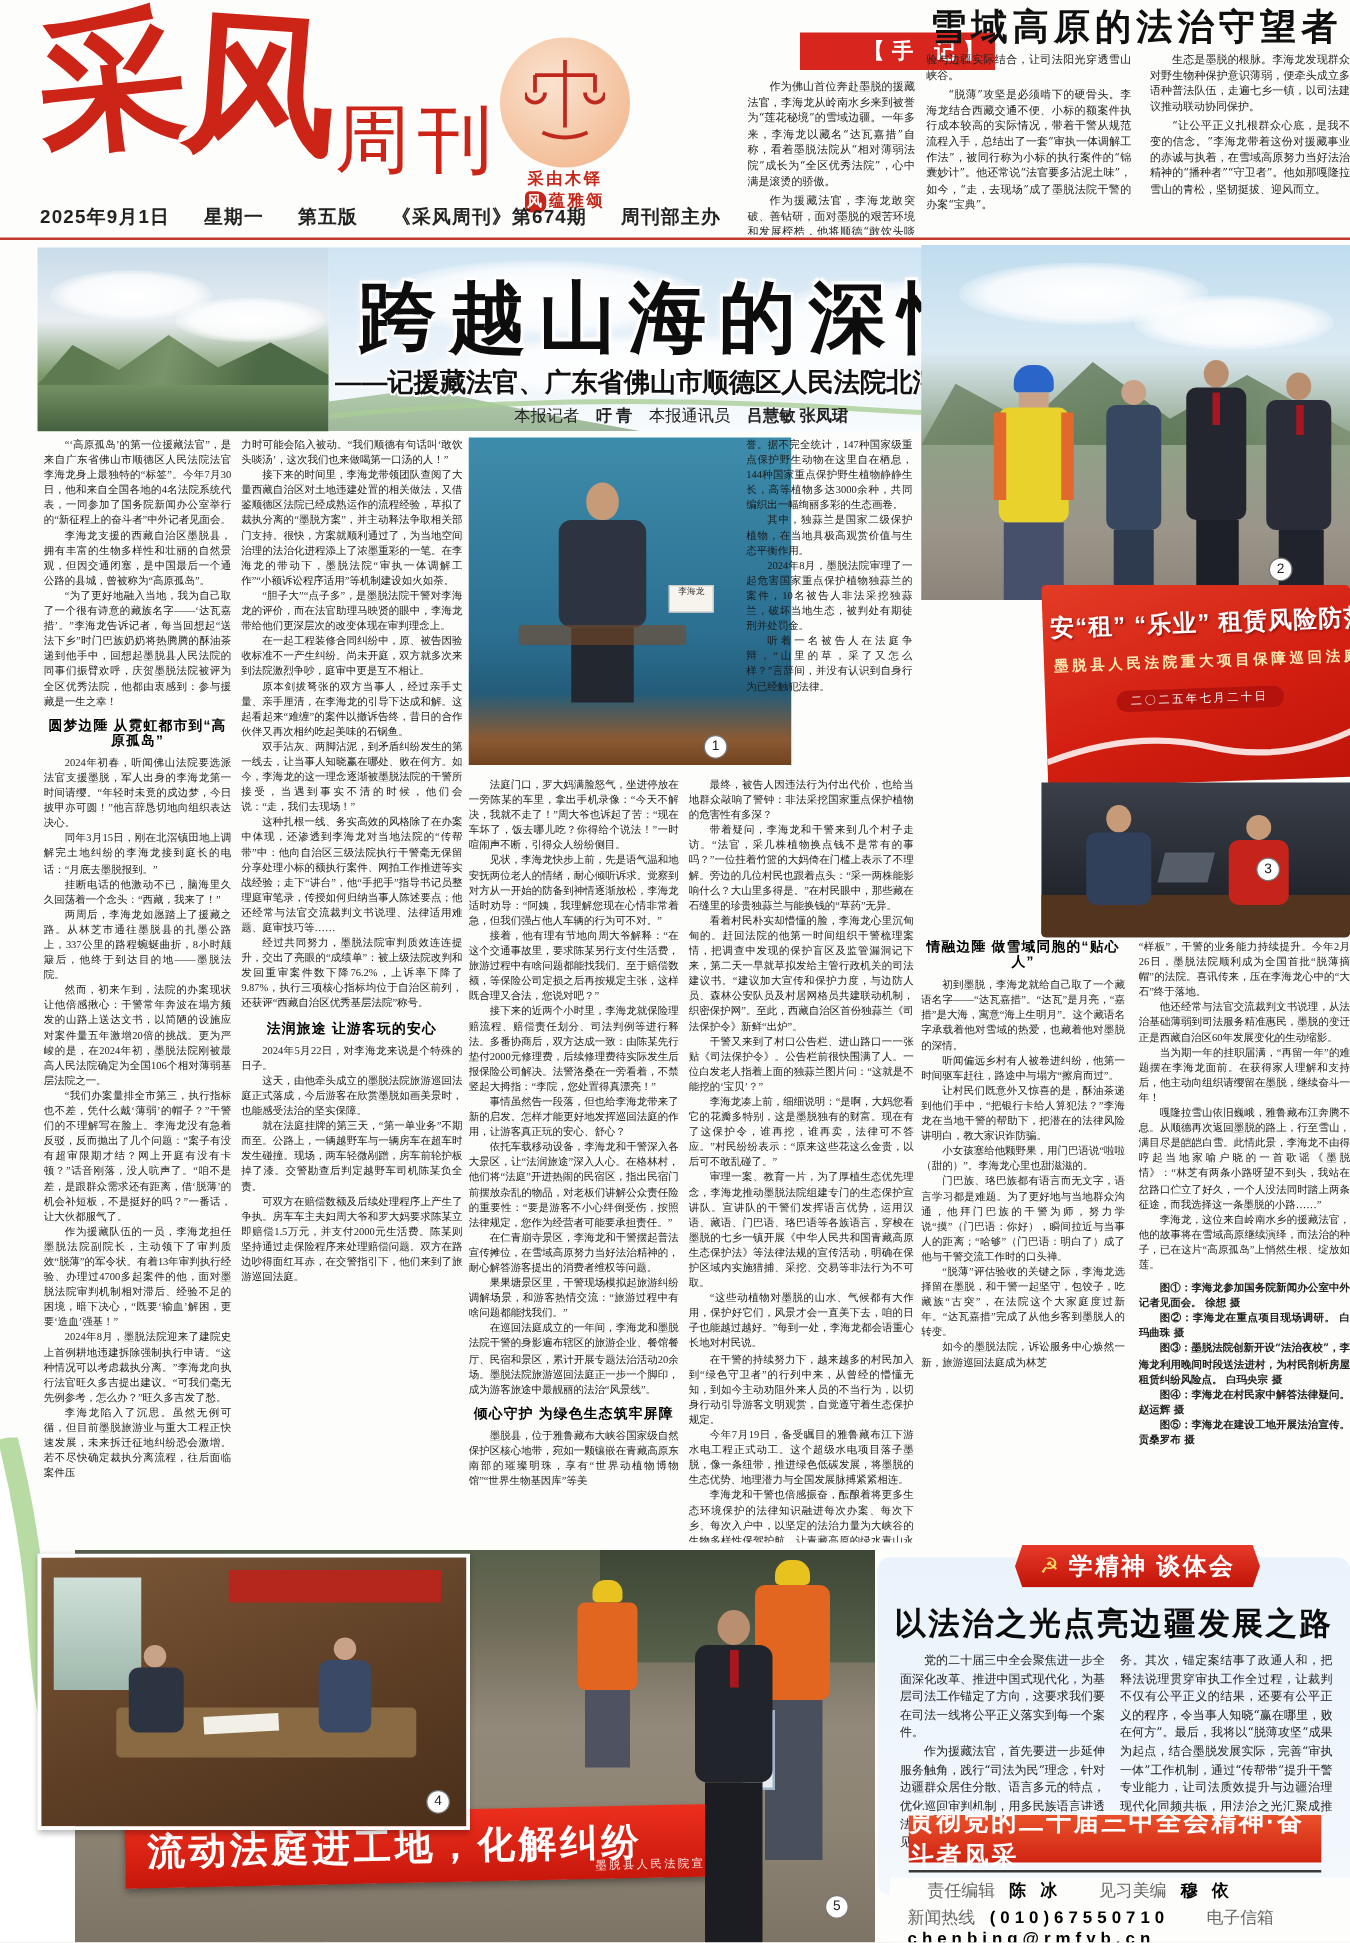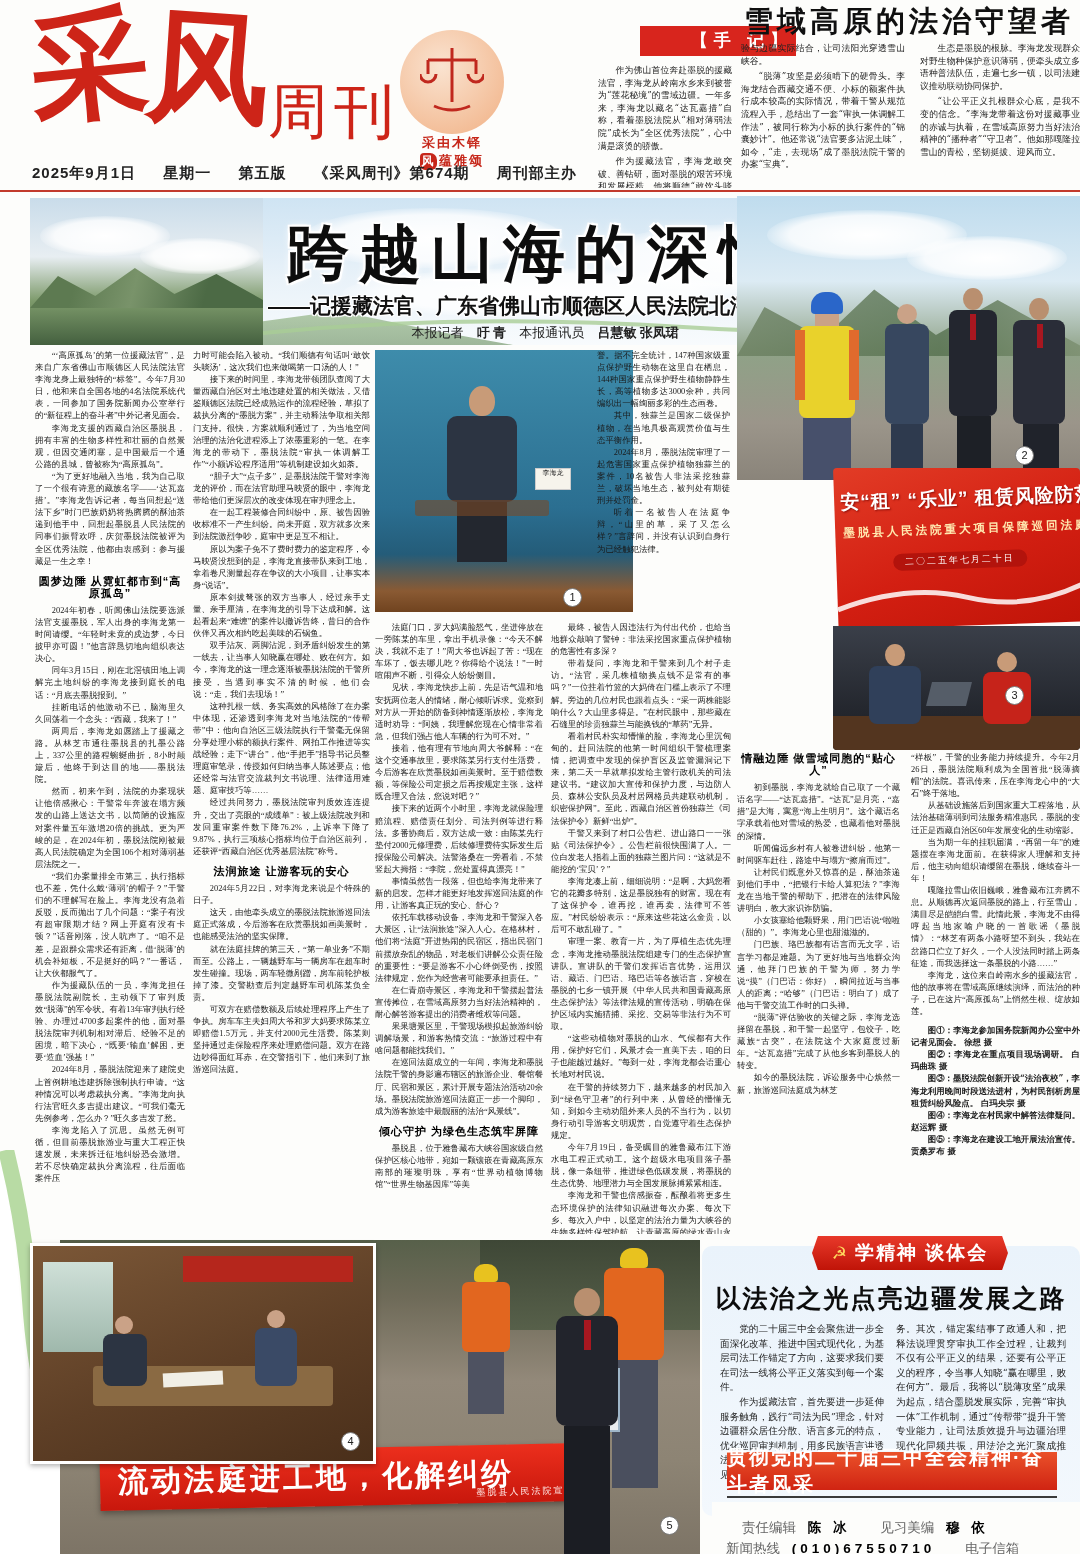--- a/index.html
+++ b/index.html
@@ -207,21 +207,20 @@
         <p>李海龙陷入了沉思。虽然无例可循，但目前墨脱旅游业与重大工程正快速发展，未来拆迁征地纠纷恐会激增。若不尽快确定裁执分离流程，往后面临案件压</p>
       </div>
   </div>
 
   <div class="abs bcol" style="left:193px;top:350px;width:177px;height:884px;">
     <div class="cont">
         <p>力时可能会陷入被动。“我们顺德有句话叫‘敢饮头啖汤’，这次我们也来做喝第一口汤的人！”</p>
         <p>接下来的时间里，李海龙带领团队查阅了大量西藏自治区对土地违建处置的相关做法，又借鉴顺德区法院已经成熟运作的流程经验，草拟了裁执分离的“墨脱方案”，并主动释法争取相关部门支持。很快，方案就顺利通过了，为当地空间治理的法治化进程添上了浓墨重彩的一笔。在李海龙的带动下，墨脱法院“审执一体调解工作”“小额诉讼程序适用”等机制建设如火如荼。</p>
         <p>“胆子大”“点子多”，是墨脱法院干警对李海龙的评价，而在法官助理马映贤的眼中，李海龙带给他们更深层次的改变体现在审判理念上。</p>
         <p>在一起工程装修合同纠纷中，原、被告因验收标准不一产生纠纷。尚未开庭，双方就多次来到法院激烈争吵，庭审中更是互不相让。</p>
-        <p>原以为案子免不了费时费力的鉴定程序，令马映贤没想到的是，李海龙直接带队来到工地，拿着卷尺测量起存在争议的大小项目，让事实本身“说话”。</p>
         <p>原本剑拔弩张的双方当事人，经过亲手丈量、亲手厘清，在李海龙的引导下达成和解。这起看起来“难缠”的案件以撤诉告终，昔日的合作伙伴又再次相约吃起美味的石锅鱼。</p>
         <p>双手沾灰、两脚沾泥，到矛盾纠纷发生的第一线去，让当事人知晓赢在哪处、败在何方。如今，李海龙的这一理念逐渐被墨脱法院的干警所接受，当遇到事实不清的时候，他们会说：“走，我们去现场！”</p>
         <p>这种扎根一线、务实高效的风格除了在办案中体现，还渗透到李海龙对当地法院的“传帮带”中：他向自治区三级法院执行干警毫无保留分享处理小标的额执行案件、网拍工作推进等实战经验；走下“讲台”，他“手把手”指导书记员整理庭审笔录，传授如何归纳当事人陈述要点；他还经常与法官交流裁判文书说理、法律适用难题、庭审技巧等……</p>
         <p>经过共同努力，墨脱法院审判质效连连提升，交出了亮眼的“成绩单”：被上级法院改判和发回重审案件数下降76.2%，上诉率下降了9.87%，执行三项核心指标均位于自治区前列，还获评“西藏自治区优秀基层法院”称号。</p>
       </div>
     <div class="subhead">法润旅途  让游客玩的安心</div>
     <div>
         <p>2024年5月22日，对李海龙来说是个特殊的日子。</p>
         <p>这天，由他牵头成立的墨脱法院旅游巡回法庭正式落成，今后游客在欣赏墨脱如画美景时，也能感受法治的坚实保障。</p>
         <p>就在法庭挂牌的第三天，“第一单业务”不期而至。公路上，一辆越野车与一辆房车在超车时发生碰撞。现场，两车轻微剐蹭，房车前轮护板掉了漆。交警勘查后判定越野车司机陈某负全责。</p>
@@ -246,21 +245,21 @@
       <p>誉。据不完全统计，147种国家级重点保护野生动物在这里自在栖息，144种国家重点保护野生植物静静生长，高等植物多达3000余种，共同编织出一幅绚丽多彩的生态画卷。</p>
       <p>其中，独蒜兰是国家二级保护植物，在当地具极高观赏价值与生态平衡作用。</p>
       <p>2024年8月，墨脱法院审理了一起危害国家重点保护植物独蒜兰的案件，10名被告人非法采挖独蒜兰，破坏当地生态，被判处有期徒刑并处罚金。</p>
       <p>听着一名被告人在法庭争辩，“山里的草，采了又怎么样？”言辞间，并没有认识到自身行为已经触犯法律。</p>
     </div>
 
   <div class="abs bcol" style="left:375px;top:622px;width:168px;height:612px;">
     <div>
         <p>法庭门口，罗大妈满脸怒气，坐进停放在一旁陈某的车里，拿出手机录像：“今天不解决，我就不走了！”周大爷也诉起了苦：“现在车坏了，饭去哪儿吃？你得给个说法！”一时喧闹声不断，引得众人纷纷侧目。</p>
         <p>见状，李海龙快步上前，先是语气温和地安抚两位老人的情绪，耐心倾听诉求。觉察到对方从一开始的防备到神情逐渐放松，李海龙适时劝导：“阿姨，我理解您现在心情非常着急，但我们强占他人车辆的行为可不对。”</p>
-        <p>接着，他有理有节地向周大爷解释：“在这个交通事故里，要求陈某另行支付生活费，今后游客在欣赏墨脱如画美景时。至于赔偿数额，等保险公司定损之后再按规定主张，这样既合理又合法，您说对吧？”</p>
+        <p>接着，他有理有节地向周大爷解释：“在这个交通事故里，要求陈某另行支付生活费，旅游过程中有啥问题都能找我们。至于赔偿数额，等保险公司定损之后再按规定主张，这样既合理又合法，您说对吧？”</p>
         <p>接下来的近两个小时里，李海龙就保险理赔流程、赔偿责任划分、司法判例等进行释法。多番协商后，双方达成一致：由陈某先行垫付2000元修理费，后续修理费待实际发生后报保险公司解决。法警洛桑在一旁看着，不禁竖起大拇指：“李院，您处置得真漂亮！”</p>
         <p>事情虽然告一段落，但也给李海龙带来了新的启发。怎样才能更好地发挥巡回法庭的作用，让游客真正玩的安心、舒心？</p>
         <p>依托车载移动设备，李海龙和干警深入各大景区，让“法润旅途”深入人心。在格林村，他们将“法庭”开进热闹的民宿区，指出民宿门前摆放杂乱的物品，对老板们讲解公众责任险的重要性：“要是游客不小心绊倒受伤，按照法律规定，您作为经营者可能要承担责任。”</p>
         <p>在仁青崩寺景区，李海龙和干警摆起普法宣传摊位，在雪域高原努力当好法治精神的，耐心解答游客提出的消费者维权等问题。</p>
         <p>果果塘景区里，干警现场模拟起旅游纠纷调解场景，和游客热情交流：“旅游过程中有啥问题都能找我们。”</p>
         <p>在巡回法庭成立的一年间，李海龙和墨脱法院干警的身影遍布辖区的旅游企业、餐馆餐厅、民宿和景区，累计开展专题法治活动20余场。墨脱法院旅游巡回法庭正一步一个脚印，成为游客旅途中最靓丽的法治“风景线”。</p>
       </div>
     <div class="subhead">倾心守护  为绿色生态筑牢屏障</div>
     <div>
         <p>墨脱县，位于雅鲁藏布大峡谷国家级自然保护区核心地带，宛如一颗镶嵌在青藏高原东南部的璀璨明珠，享有“世界动植物博物馆”“世界生物基因库”等美</p>
@@ -314,21 +313,21 @@
         <p>让村民们既意外又惊喜的是，酥油茶递到他们手中，“把银行卡给人算犯法？”李海龙在当地干警的帮助下，把潜在的法律风险讲明白，教大家识诈防骗。</p>
         <p>小女孩塞给他颗野果，用门巴语说“啦啦（甜的）”。李海龙心里也甜滋滋的。</p>
         <p>门巴族、珞巴族都有语言而无文字，语言学习都是难题。为了更好地与当地群众沟通，他拜门巴族的干警为师，努力学说“摸”（门巴语：你好），瞬间拉近与当事人的距离；“哈够”（门巴语：明白了）成了他与干警交流工作时的口头禅。</p>
         <p>“脱薄”评估验收的关键之际，李海龙选择留在墨脱，和干警一起坚守，包饺子，吃藏族“古突”，在法院这个大家庭度过新年。“达瓦嘉措”完成了从他乡客到墨脱人的转变。</p>
         <p>如今的墨脱法院，诉讼服务中心焕然一新，旅游巡回法庭成为林芝</p>
       </div>
   </div>
   <div class="abs bcol" style="left:911px;top:752px;width:169px;height:482px;">
     <div class="cont">
         <p>“样板”，干警的业务能力持续提升。今年2月26日，墨脱法院顺利成为全国首批“脱薄摘帽”的法院。喜讯传来，压在李海龙心中的“大石”终于落地。</p>
-        <p>从基础设施落后到国家重大工程落地，从法治基础薄弱到司法服务精准惠民，墨脱的变迁正是西藏自治区60年发展变化的生动缩影。</p>
+        <p>他还经常与法官交流裁判文书说理，从法治基础薄弱到司法服务精准惠民，墨脱的变迁正是西藏自治区60年发展变化的生动缩影。</p>
         <p>当为期一年的挂职届满，“再留一年”的难题摆在李海龙面前。在获得家人理解和支持后，他主动向组织请缨留在墨脱，继续奋斗一年！</p>
         <p>嘎隆拉雪山依旧巍峨，雅鲁藏布江奔腾不息。从顺德再次返回墨脱的路上，行至雪山，满目尽是皑皑白雪。此情此景，李海龙不由得哼起当地家喻户晓的一首歌谣《墨脱情》：“林芝有两条小路呀望不到头，我站在岔路口伫立了好久，一个人没法同时踏上两条征途，而我选择这一条墨脱的小路……”</p>
         <p>李海龙，这位来自岭南水乡的援藏法官，他的故事将在雪域高原继续演绎，而法治的种子，已在这片“高原孤岛”上悄然生根、绽放如莲。</p>
       </div>
     <div class="caps kai" style="margin-top:6px;">
         <p>图①：李海龙参加国务院新闻办公室中外记者见面会。 徐想 摄</p>
         <p>图②：李海龙在重点项目现场调研。 白玛曲珠 摄</p>
         <p>图③：墨脱法院创新开设“法治夜校”，李海龙利用晚间时段送法进村，为村民剖析房屋租赁纠纷风险点。 白玛央宗 摄</p>
         <p>图④：李海龙在村民家中解答法律疑问。 赵运辉 摄</p>
         <p>图⑤：李海龙在建设工地开展法治宣传。 贡桑罗布 摄</p>
@@ -394,21 +393,21 @@
       <p>党的二十届三中全会聚焦进一步全面深化改革、推进中国式现代化，为基层司法工作锚定了方向，这要求我们要在司法一线将公平正义落实到每一个案件。</p>
       <p>作为援藏法官，首先要进一步延伸服务触角，践行“司法为民”理念，针对边疆群众居住分散、语言多元的特点，优化巡回审判机制，用多民族语言讲透法律精神，把全会精神转化为“看得见、摸得着”的司法服</p>
     </div>
   <div class="abs scol cont" style="left:896px;top:1322px;width:170px;height:184px;">
       <p>务。其次，锚定案结事了政通人和，把释法说理贯穿审执工作全过程，让裁判不仅有公平正义的结果，还要有公平正义的程序，令当事人知晓“赢在哪里，败在何方”。最后，我将以“脱薄攻坚”成果为起点，结合墨脱发展实际，完善“审执一体”工作机制，通过“传帮带”提升干警专业能力，让司法质效提升与边疆治理现代化同频共振，用法治之光汇聚成推动墨脱高质量发展的磅礴力量。</p>
     </div>
 
   <div class="abs slogan" style="left:727px;top:1452px;width:330px;height:38px;z-index:7;">贯彻党的二十届三中全会精神·奋斗者风采</div>
   <div class="abs" style="left:727px;top:1496px;width:330px;height:2px;background:#3a3a3a;z-index:7;"></div>
   <div class="abs ed" style="left:712px;top:1502px;width:368px;z-index:7;background:#fdfdfb;">
-    <div style="margin:17px 0 3px 30px;">
+    <div style="margin:2px 0 3px 30px;font-family:Liberation Serif, serif;">
       <span class="lbl">责任编辑</span>
       <b>陈  冰</b>
       <span class="lbl">见习美编</span>
       <b>穆  依</b>
     </div>
     <div style="margin:0 0 3px 14px;">
       <span class="lbl">新闻热线</span>
       <b>(010)67550710</b>
       <span class="lbl">电子信箱</span>
       <b>chenbing@rmfyb.cn</b>

